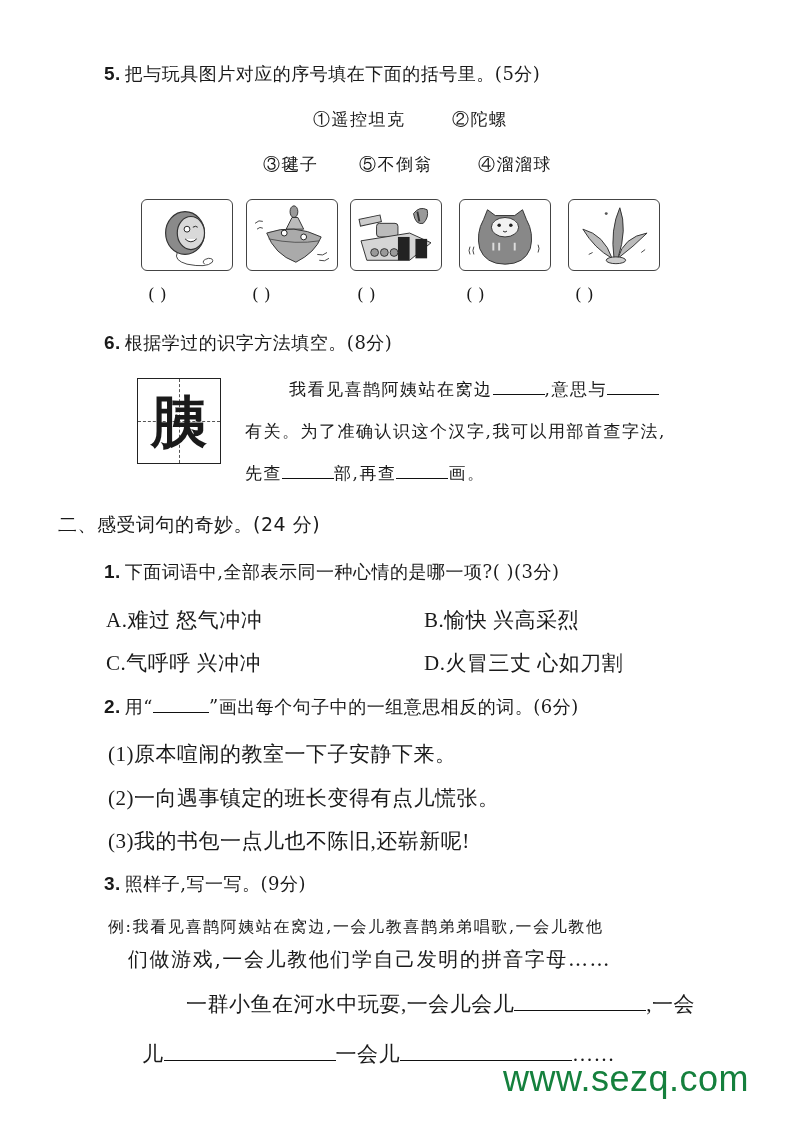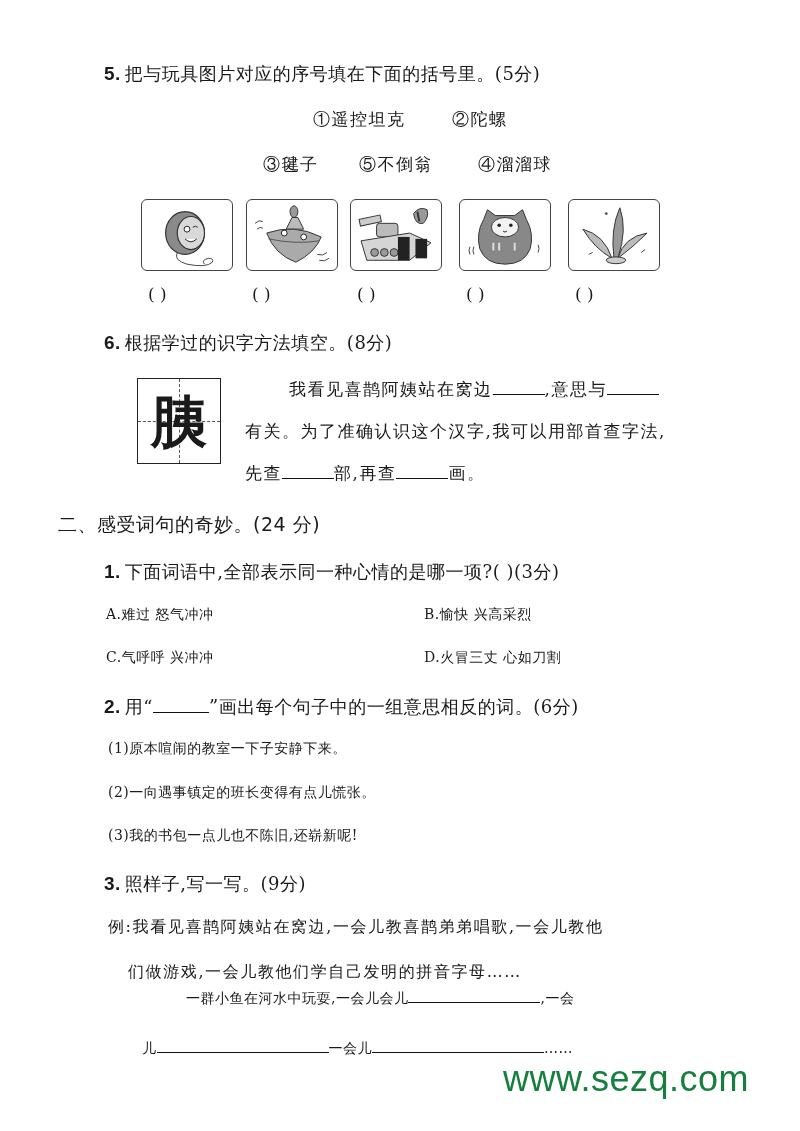--- a/index.html
+++ b/index.html
@@ -3,21 +3,21 @@
 <meta charset="utf-8">
 <style>
   html, body { margin:0; padding:0; background:#ffffff; }
   body { width:800px; height:1131px; position:relative; overflow:hidden;
          font-family:"DejaVu Serif","Liberation Serif",serif; color:#1a1a1a; }
   .abs { position:absolute; white-space:nowrap; }
   .q-title { font-size:18px; letter-spacing:0.5px;margin-left:16px; }
   .q-num { font-family:"Liberation Sans","DejaVu Sans",sans-serif; font-weight:bold; font-size:19px; margin-right:4px; }
   .sec-title { font-family:"DejaVu Sans","Liberation Sans",sans-serif; font-weight:normal; font-size:19px; letter-spacing:0.5px; }
   .body-txt { font-size:17px; letter-spacing:1.5px; }
-  .opt { font-size:14px; letter-spacing:0.5px; }
+  .opt { font-size:21px; letter-spacing:0.5px;font-family:Liberation Serif, serif; }
   .blank { display:inline-block; border-bottom:1.4px solid #111; vertical-align:baseline; height:1px; }
   .toy-box { position:absolute; width:92px; height:72px; border:1.6px solid #444; border-radius:6px; background:#fff; box-sizing:border-box; }
   .toy-box svg { width:100%; height:100%; display:block; }
   .paren { position:absolute; font-size:17px; }
   .tz-box { position:absolute; left:137px; top:378px; width:84px; height:86px; border:1.6px solid #222; box-sizing:border-box; }
   .tz-box .v { position:absolute; left:50%; top:0; bottom:0; border-left:1px dashed #555; }
   .tz-box .h { position:absolute; top:50%; left:0; right:0; border-top:1px dashed #555; }
   .tz-char { position:absolute; left:0; right:0; top:6px; text-align:center; font-size:56px; font-family:"DejaVu Serif",serif; font-weight:bold; line-height:72px; }
   .watermark { font-family:"Liberation Sans","DejaVu Sans",sans-serif; font-size:36px; color:#15803d; letter-spacing:0.5px; }
 </style>
@@ -126,21 +126,21 @@
   <span class="q-num">2.</span><span>用“</span><span class="blank" style="width:56px;"></span><span>”画出每个句子中的一组意思相反的词。(6分)</span>
 </div>
 <div class="abs opt" style="left:108px;top:740px;">(1)原本喧闹的教室一下子安静下来。</div>
 <div class="abs opt" style="left:108px;top:784px;">(2)一向遇事镇定的班长变得有点儿慌张。</div>
 <div class="abs opt" style="left:108px;top:827px;text-align:right;">(3)我的书包一点儿也不陈旧,还崭新呢!</div>
 
 <div class="abs q-title" style="left:88px;top:872px;">
   <span class="q-num">3.</span><span>照样子,写一写。(9分)</span>
 </div>
 <div class="abs body-txt" style="left:108px;top:917px;font-size:16px;letter-spacing:1.6px;">例:我看见喜鹊阿姨站在窝边,一会儿教喜鹊弟弟唱歌,一会儿教他</div>
-<div class="abs body-txt" style="left:128px;top:946px;font-size:16px;letter-spacing:1.6px;margin-top:16px;">们做游戏,一会儿教他们学自己发明的拼音字母……</div>
+<div class="abs body-txt" style="left:128px;top:946px;font-size:20px;letter-spacing:1.6px;">们做游戏,一会儿教他们学自己发明的拼音字母……</div>
 <div class="abs opt" style="left:186px;top:990px;">
   <span>一群小鱼在河水中玩耍,一会儿会儿</span><span class="blank" style="width:132px;"></span><span>,一会</span>
 </div>
 <div class="abs opt" style="left:142px;top:1040px;">
   <span>儿</span><span class="blank" style="width:172px;"></span><span>一会儿</span><span class="blank" style="width:172px;"></span><span>……</span>
 </div>
 
 <div class="abs watermark" style="left:503px;top:1058px;">www.sezq.com</div>
 
 </body></html>

